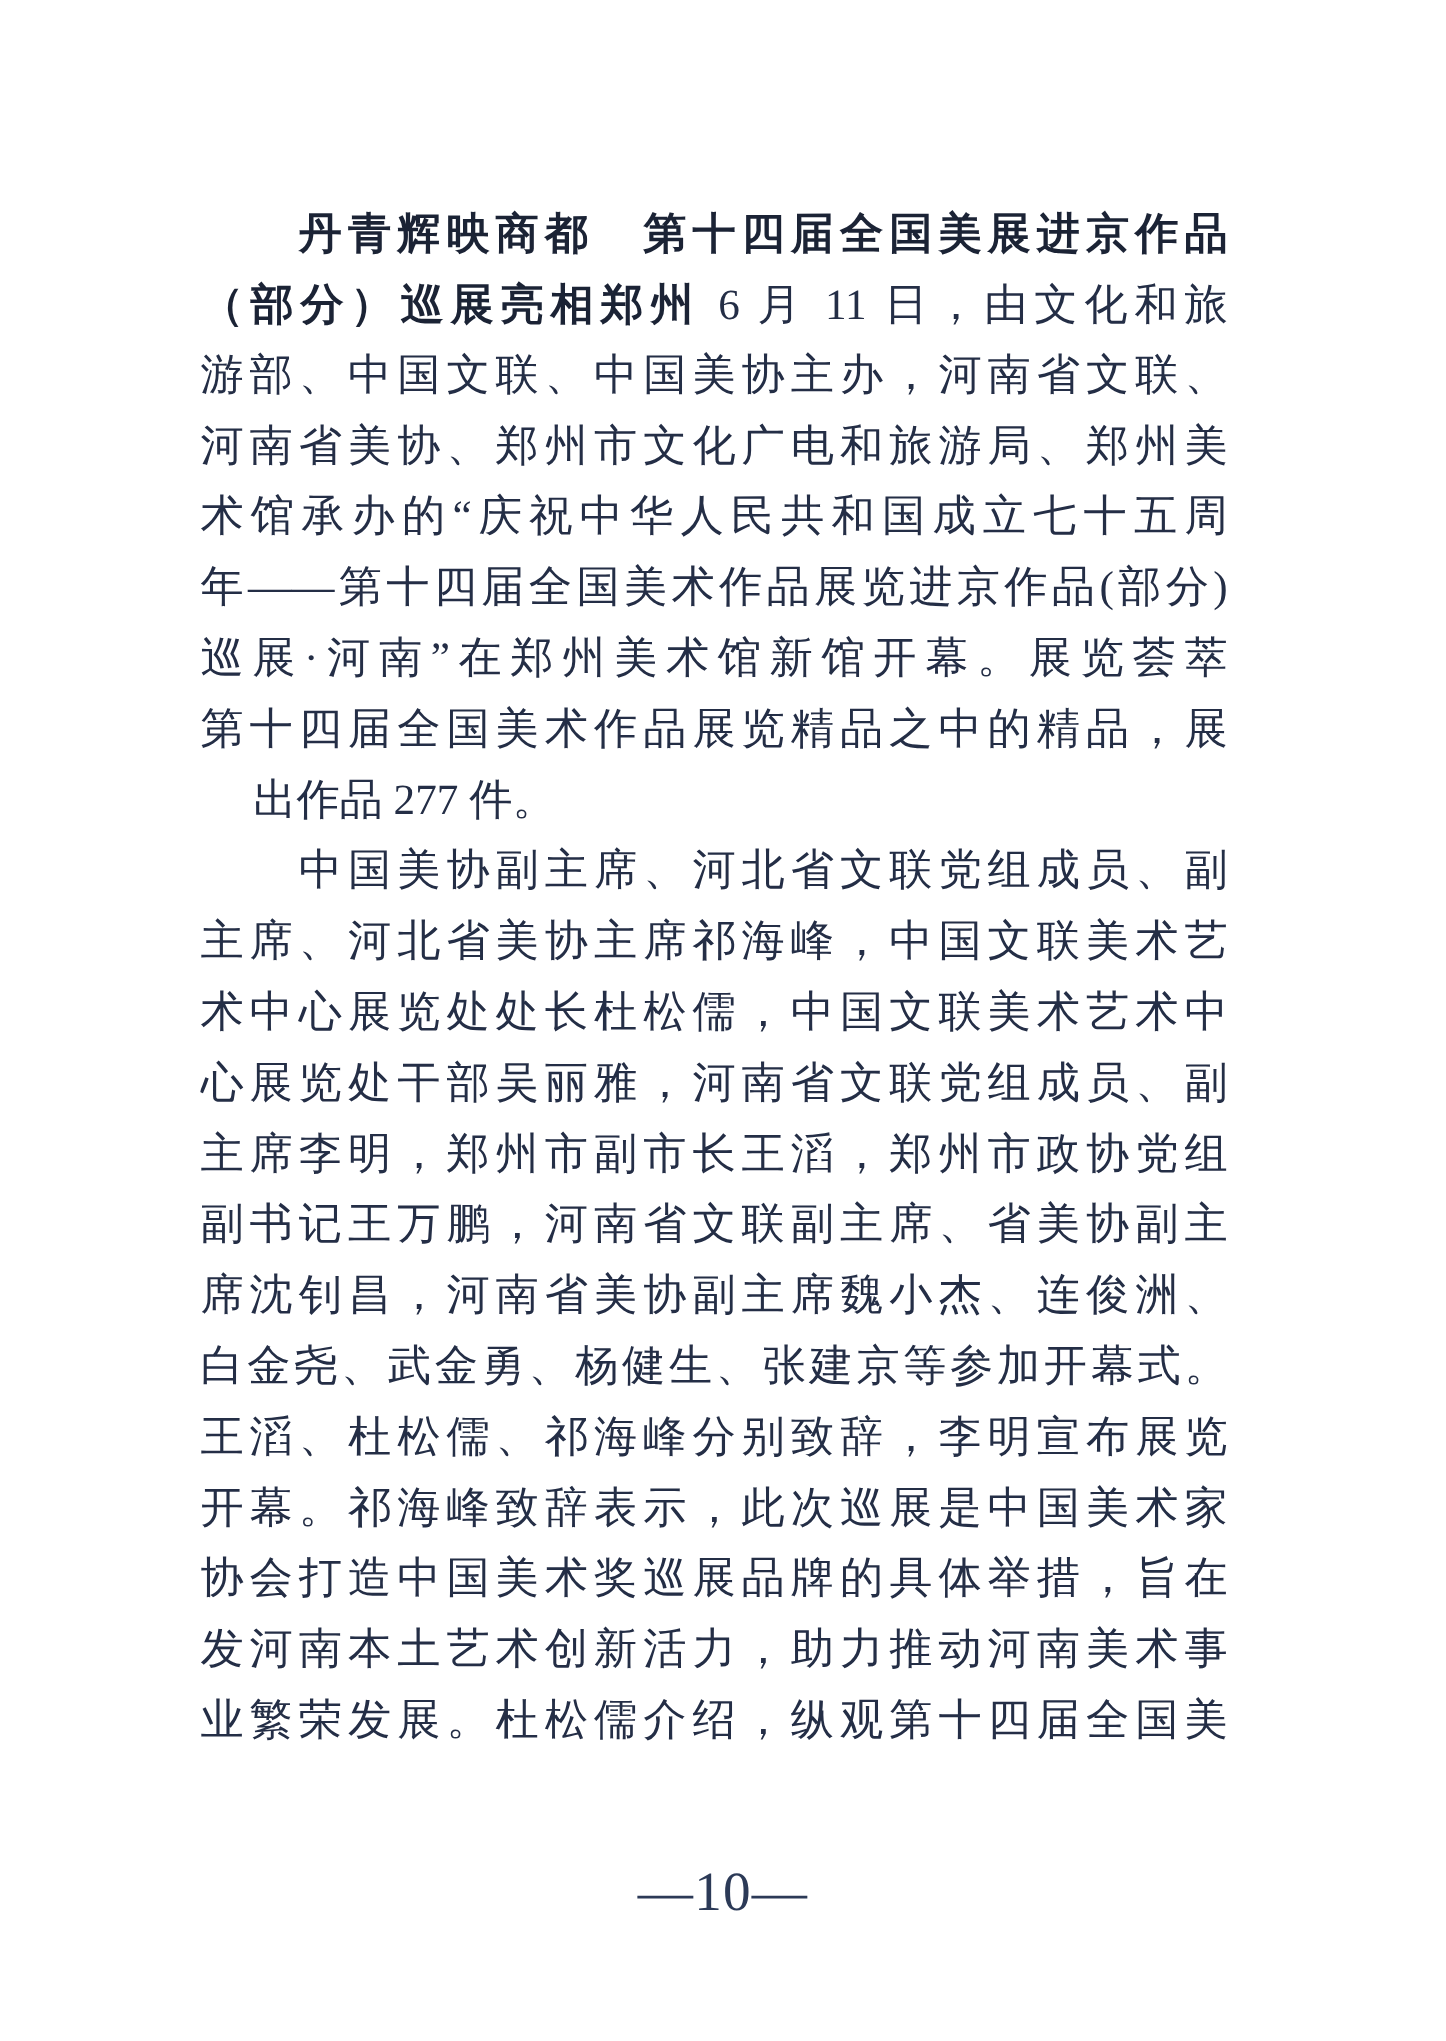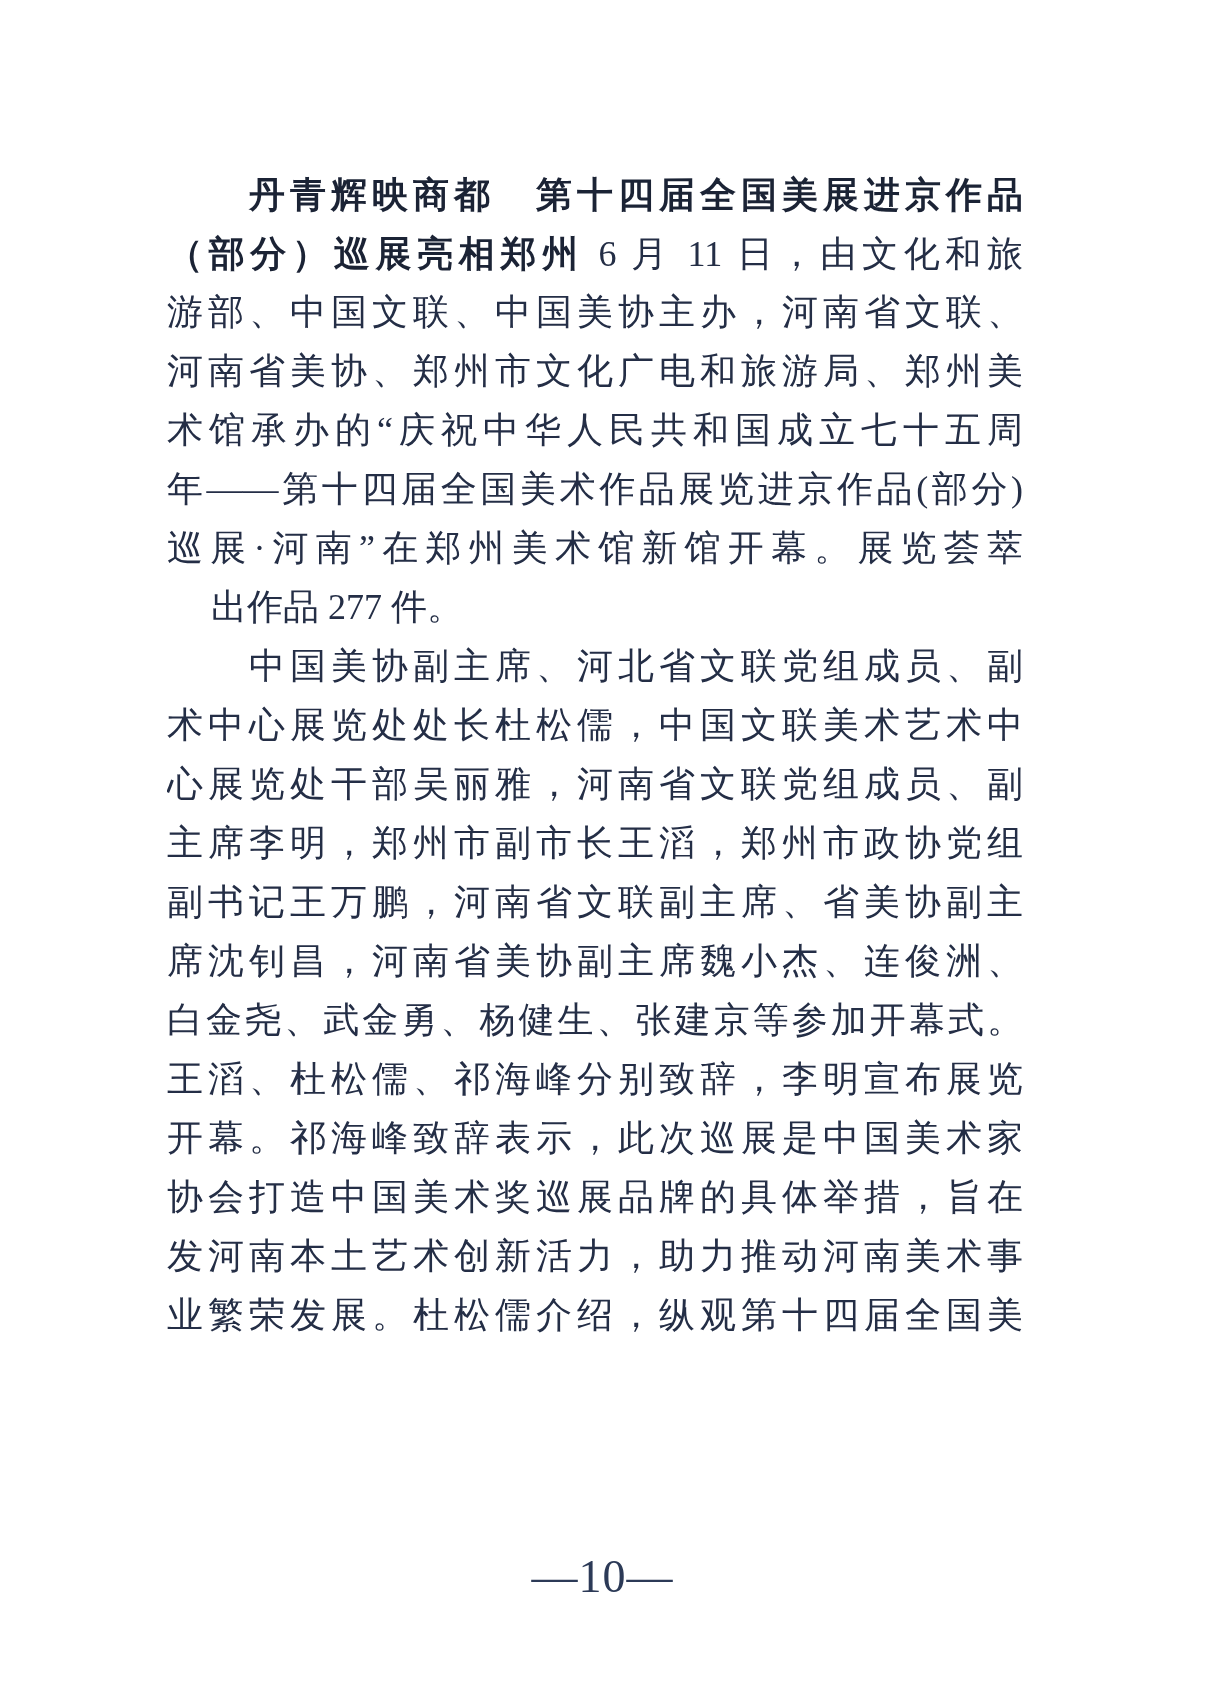--- a/index.html
+++ b/index.html
@@ -67,22 +67,24 @@
 
 <div class="page">
   <div class="text-block" id="article">
       <div class="line indent"><span class="seg-title">丹青辉映商都　第十四届全国美展进京作品</span></div>
       <div class="line"><span class="seg-title">（部分）巡展亮相郑州</span><span class="seg-body"> 6 月 11 日，由文化和旅</span></div>
       <div class="line"><span class="seg-body">游部、中国文联、中国美协主办，河南省文联、</span></div>
       <div class="line"><span class="seg-body">河南省美协、郑州市文化广电和旅游局、郑州美</span></div>
       <div class="line"><span class="seg-body">术馆承办的“庆祝中华人民共和国成立七十五周</span></div>
       <div class="line"><span class="seg-body">年——第十四届全国美术作品展览进京作品(部分)</span></div>
       <div class="line"><span class="seg-body">巡展·河南”在郑州美术馆新馆开幕。展览荟萃</span></div>
+      <div class="line"><span class="seg-body">第十四届全国美术作品展览精品之中的精品，展</span></div>
       <div class="line nofill"><span class="seg-body">出作品 277 件。</span></div>
       <div class="line indent"><span class="seg-body">中国美协副主席、河北省文联党组成员、副</span></div>
+      <div class="line"><span class="seg-body">主席、河北省美协主席祁海峰，中国文联美术艺</span></div>
       <div class="line"><span class="seg-body">术中心展览处处长杜松儒，中国文联美术艺术中</span></div>
       <div class="line"><span class="seg-body">心展览处干部吴丽雅，河南省文联党组成员、副</span></div>
       <div class="line"><span class="seg-body">主席李明，郑州市副市长王滔，郑州市政协党组</span></div>
       <div class="line"><span class="seg-body">副书记王万鹏，河南省文联副主席、省美协副主</span></div>
       <div class="line"><span class="seg-body">席沈钊昌，河南省美协副主席魏小杰、连俊洲、</span></div>
       <div class="line"><span class="seg-body">白金尧、武金勇、杨健生、张建京等参加开幕式。</span></div>
       <div class="line"><span class="seg-body">王滔、杜松儒、祁海峰分别致辞，李明宣布展览</span></div>
       <div class="line"><span class="seg-body">开幕。祁海峰致辞表示，此次巡展是中国美术家</span></div>
       <div class="line"><span class="seg-body">协会打造中国美术奖巡展品牌的具体举措，旨在</span></div>
       <div class="line"><span class="seg-body">发河南本土艺术创新活力，助力推动河南美术事</span></div>

